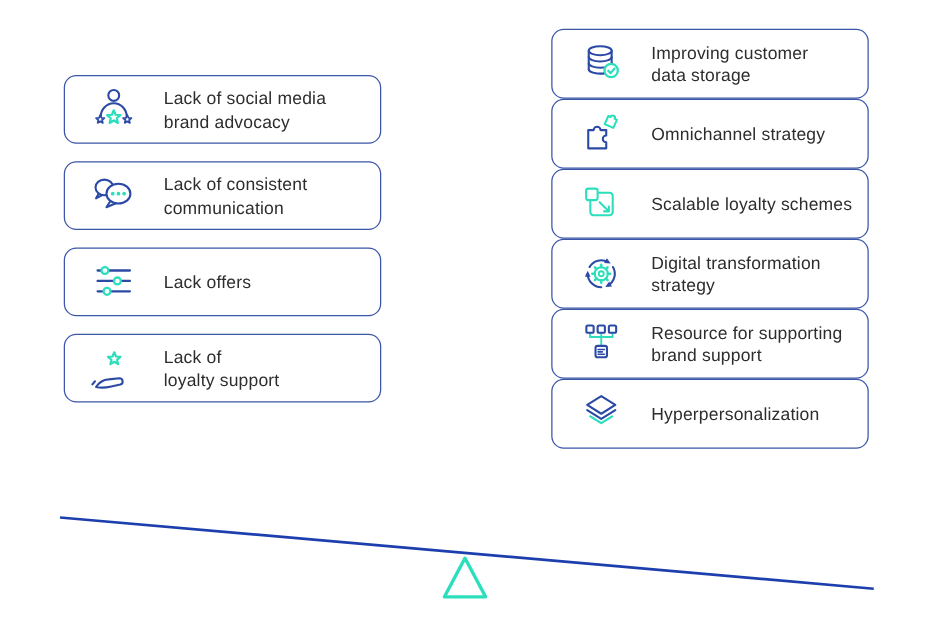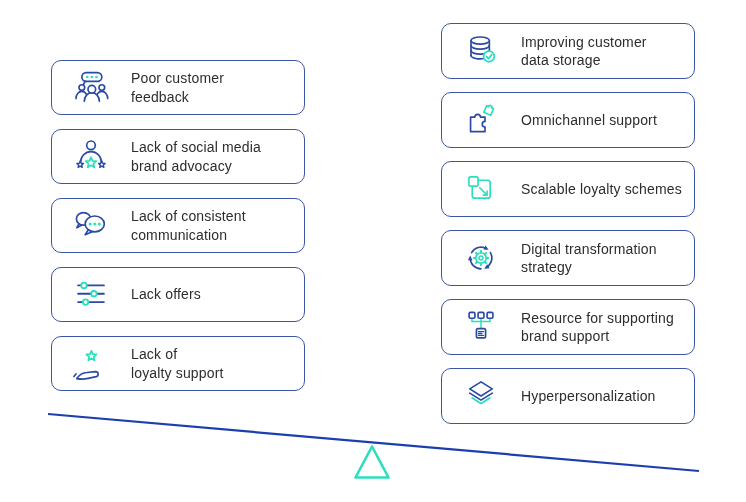--- a/index.html
+++ b/index.html
@@ -2,21 +2,21 @@
 <html><head>
 <meta charset="utf-8">
 <style>
   html,body{margin:0;padding:0;background:#ffffff;}
   #canvas{
     position:relative;width:746px;height:502px;background:#ffffff;overflow:hidden;
     font-family:"Liberation Sans", sans-serif;
   }
   .col{position:absolute;display:flex;flex-direction:column;}
   #left-col{left:51px;top:60px;width:254px;gap:14px;}
-  #right-col{left:441px;top:23px;width:254px;gap:13px;}
+  #right-col{left:441px;top:23px;width:254px;}
   .card{
     box-sizing:border-box;height:55px;display:flex;align-items:center;
     border:1.6px solid #3b55a8;border-radius:10px;background:#ffffff;
     padding-left:19px;
   }
   #right-col .card{height:56px;}
   .icon{width:40px;height:40px;flex:0 0 auto;}
   .label{
     margin-left:20px;font-size:14px;color:#2d2d2d;line-height:1.32;
     white-space:pre-line;letter-spacing:0.15px;
@@ -34,38 +34,20 @@
 
 <div id="canvas">
 
   <svg id="balance-layer" viewBox="0 0 746 502">
     <line x1="48" y1="414" x2="699" y2="471" stroke="#1d3fae" stroke-width="2.2"></line>
     <polygon points="372,446.5 388.5,477.5 355.5,477.5" fill="none" stroke="#2cdfbc" stroke-width="2.6" stroke-linejoin="round"></polygon>
   </svg>
 
   <div id="left-col" class="col">
 
-    <div class="card">
-      <svg class="icon" viewBox="0 0 48 48" fill="none" stroke-linecap="round" stroke-linejoin="round">
-        <path d="M6,36.5 a7,8.5 0 0 1 14,0" stroke="#2b4aa5" stroke-width="2"></path>
-        <circle cx="13" cy="23.5" r="3.4" stroke="#2b4aa5" stroke-width="2" fill="#fff"></circle>
-        <path d="M30,36.5 a7,8.5 0 0 1 14,0" stroke="#2b4aa5" stroke-width="2"></path>
-        <circle cx="37" cy="23.5" r="3.4" stroke="#2b4aa5" stroke-width="2" fill="#fff"></circle>
-        <path d="M16,40 a9,10.5 0 0 1 18,0 z" fill="#fff" stroke="none"></path>
-        <path d="M16,40 a9,10.5 0 0 1 18,0" stroke="#2b4aa5" stroke-width="2"></path>
-        <circle cx="25" cy="25.5" r="4.6" stroke="#2b4aa5" stroke-width="2" fill="#fff"></circle>
-        <rect x="13" y="5.5" width="24" height="10.5" rx="5.25" stroke="#2b4aa5" stroke-width="2" fill="#fff"></rect>
-        <path d="M17,16 l-2,3.5" stroke="#2b4aa5" stroke-width="2"></path>
-        <circle cx="19.5" cy="10.75" r="1.6" fill="#2cdfbc"></circle>
-        <circle cx="25" cy="10.75" r="1.6" fill="#2cdfbc"></circle>
-        <circle cx="30.5" cy="10.75" r="1.6" fill="#2cdfbc"></circle>
-      </svg>
-      <span class="label">Poor customer
-feedback</span>
-    </div>
 
     <div class="card">
       <svg class="icon" viewBox="0 0 48 48" fill="none" stroke-linecap="round" stroke-linejoin="round">
         <circle cx="24" cy="10" r="5.2" stroke="#2b4aa5" stroke-width="2"></circle>
         <path d="M11.5,30.5 a12.5,13 0 0 1 25,0" stroke="#2b4aa5" stroke-width="2"></path>
         <use href="#star5" transform="translate(11,33) scale(0.7)" fill="#fff" stroke="#2b4aa5" stroke-width="2.4" stroke-linejoin="round"></use>
         <use href="#star5" transform="translate(37,33) scale(0.7)" fill="#fff" stroke="#2b4aa5" stroke-width="2.4" stroke-linejoin="round"></use>
         <use href="#star5" transform="translate(24,31) scale(1.12)" fill="#fff" stroke="#2cdfbc" stroke-width="1.9" stroke-linejoin="round"></use>
       </svg>
       <span class="label">Lack of social media
@@ -127,21 +109,21 @@
 data storage</span>
     </div>
 
     <div class="card">
       <svg class="icon" viewBox="0 0 48 48" fill="none" stroke-linecap="round" stroke-linejoin="round">
         <path d="M11.5,20.5 H16.7 A3.3,3.3 0 0 1 23.3,20.5 H28.8 V25.7 A3.3,3.3 0 0 0 28.8,32.3 V38 H11.5 Z" stroke="#2b4aa5" stroke-width="2" fill="#fff"></path>
         <g transform="translate(33.5,12) rotate(24)">
           <path d="M-4.5,-3.5 H-2.2 A2.2,2.2 0 0 1 2.2,-3.5 H4.5 V5 H-4.5 Z" fill="#fff" stroke="#2cdfbc" stroke-width="2"></path>
         </g>
       </svg>
-      <span class="label">Omnichannel support</span>
+      <span class="label">Omnichannel strategy</span>
     </div>
 
     <div class="card">
       <svg class="icon" viewBox="0 0 48 48" fill="none" stroke-linecap="round" stroke-linejoin="round">
         <rect x="13.5" y="13.5" width="21.5" height="21.5" rx="3" fill="#fff" stroke="#2cdfbc" stroke-width="2"></rect>
         <rect x="9.5" y="9.5" width="11" height="11" rx="2" fill="#fff" stroke="#2cdfbc" stroke-width="2"></rect>
         <path d="M22.5,22.5 L31,31" stroke="#2cdfbc" stroke-width="2"></path>
         <path d="M26.6,31.3 H31.3 V26.6" stroke="#2cdfbc" stroke-width="2"></path>
       </svg>
       <span class="label">Scalable loyalty schemes</span>

